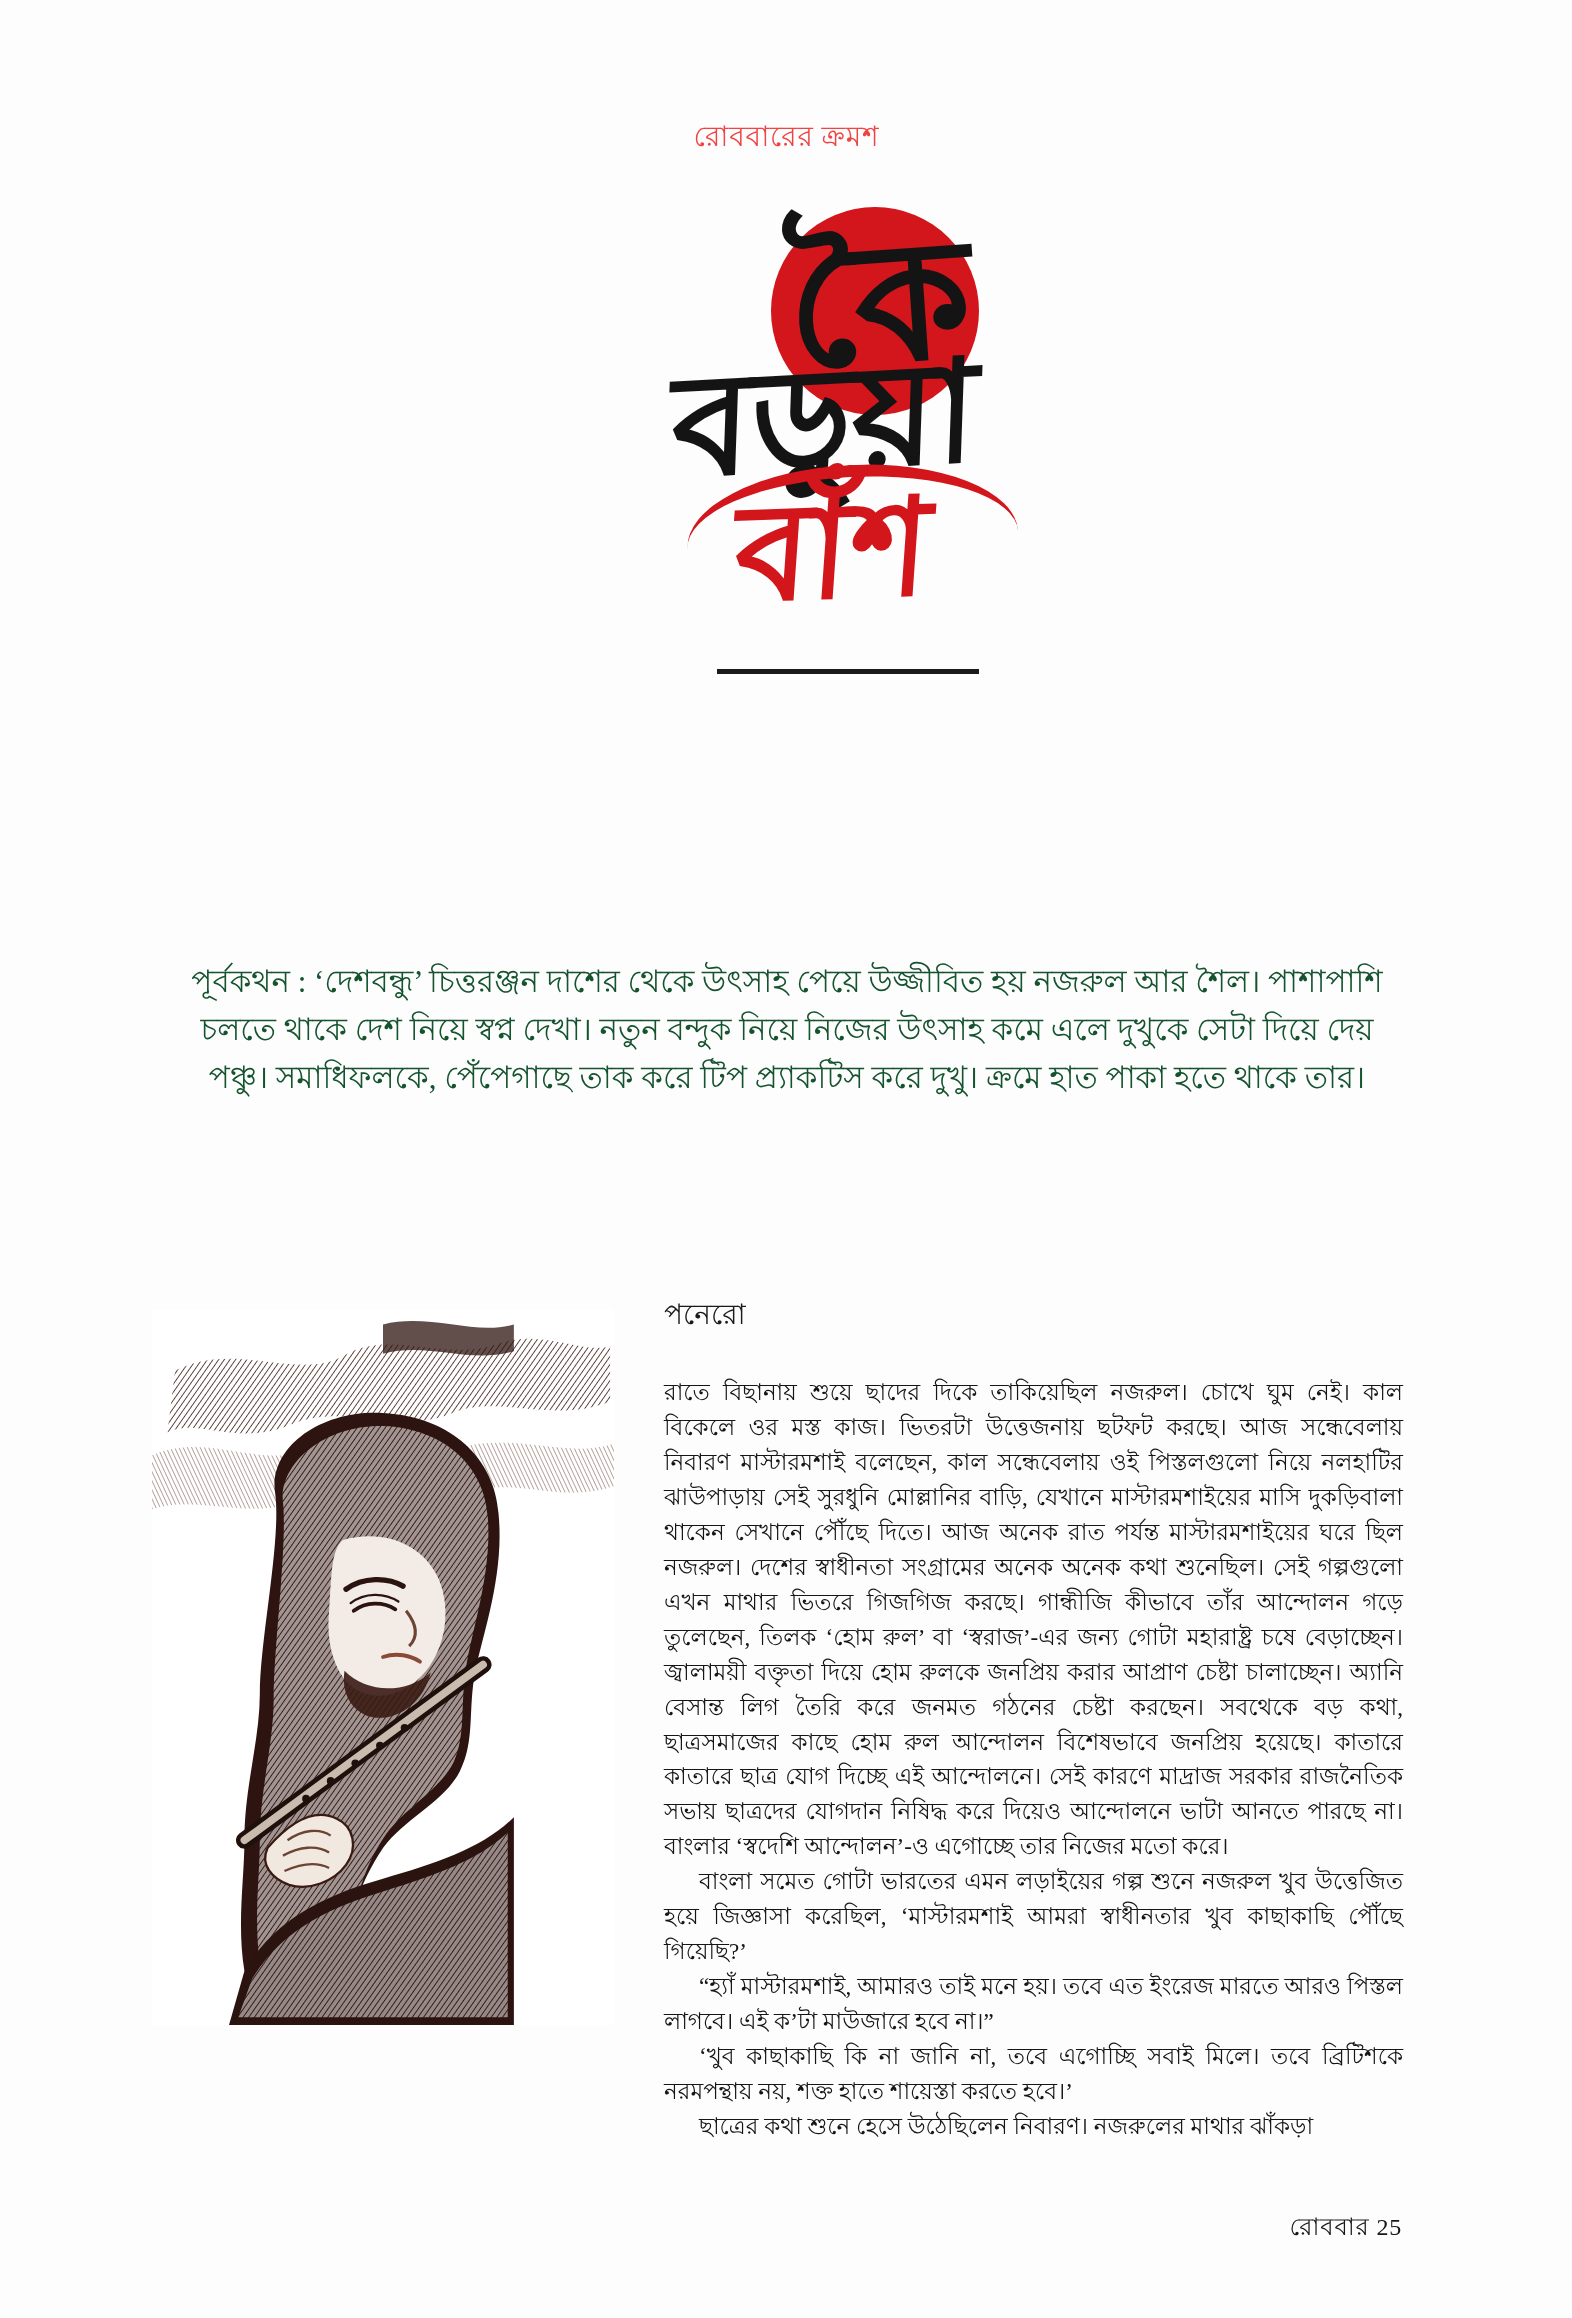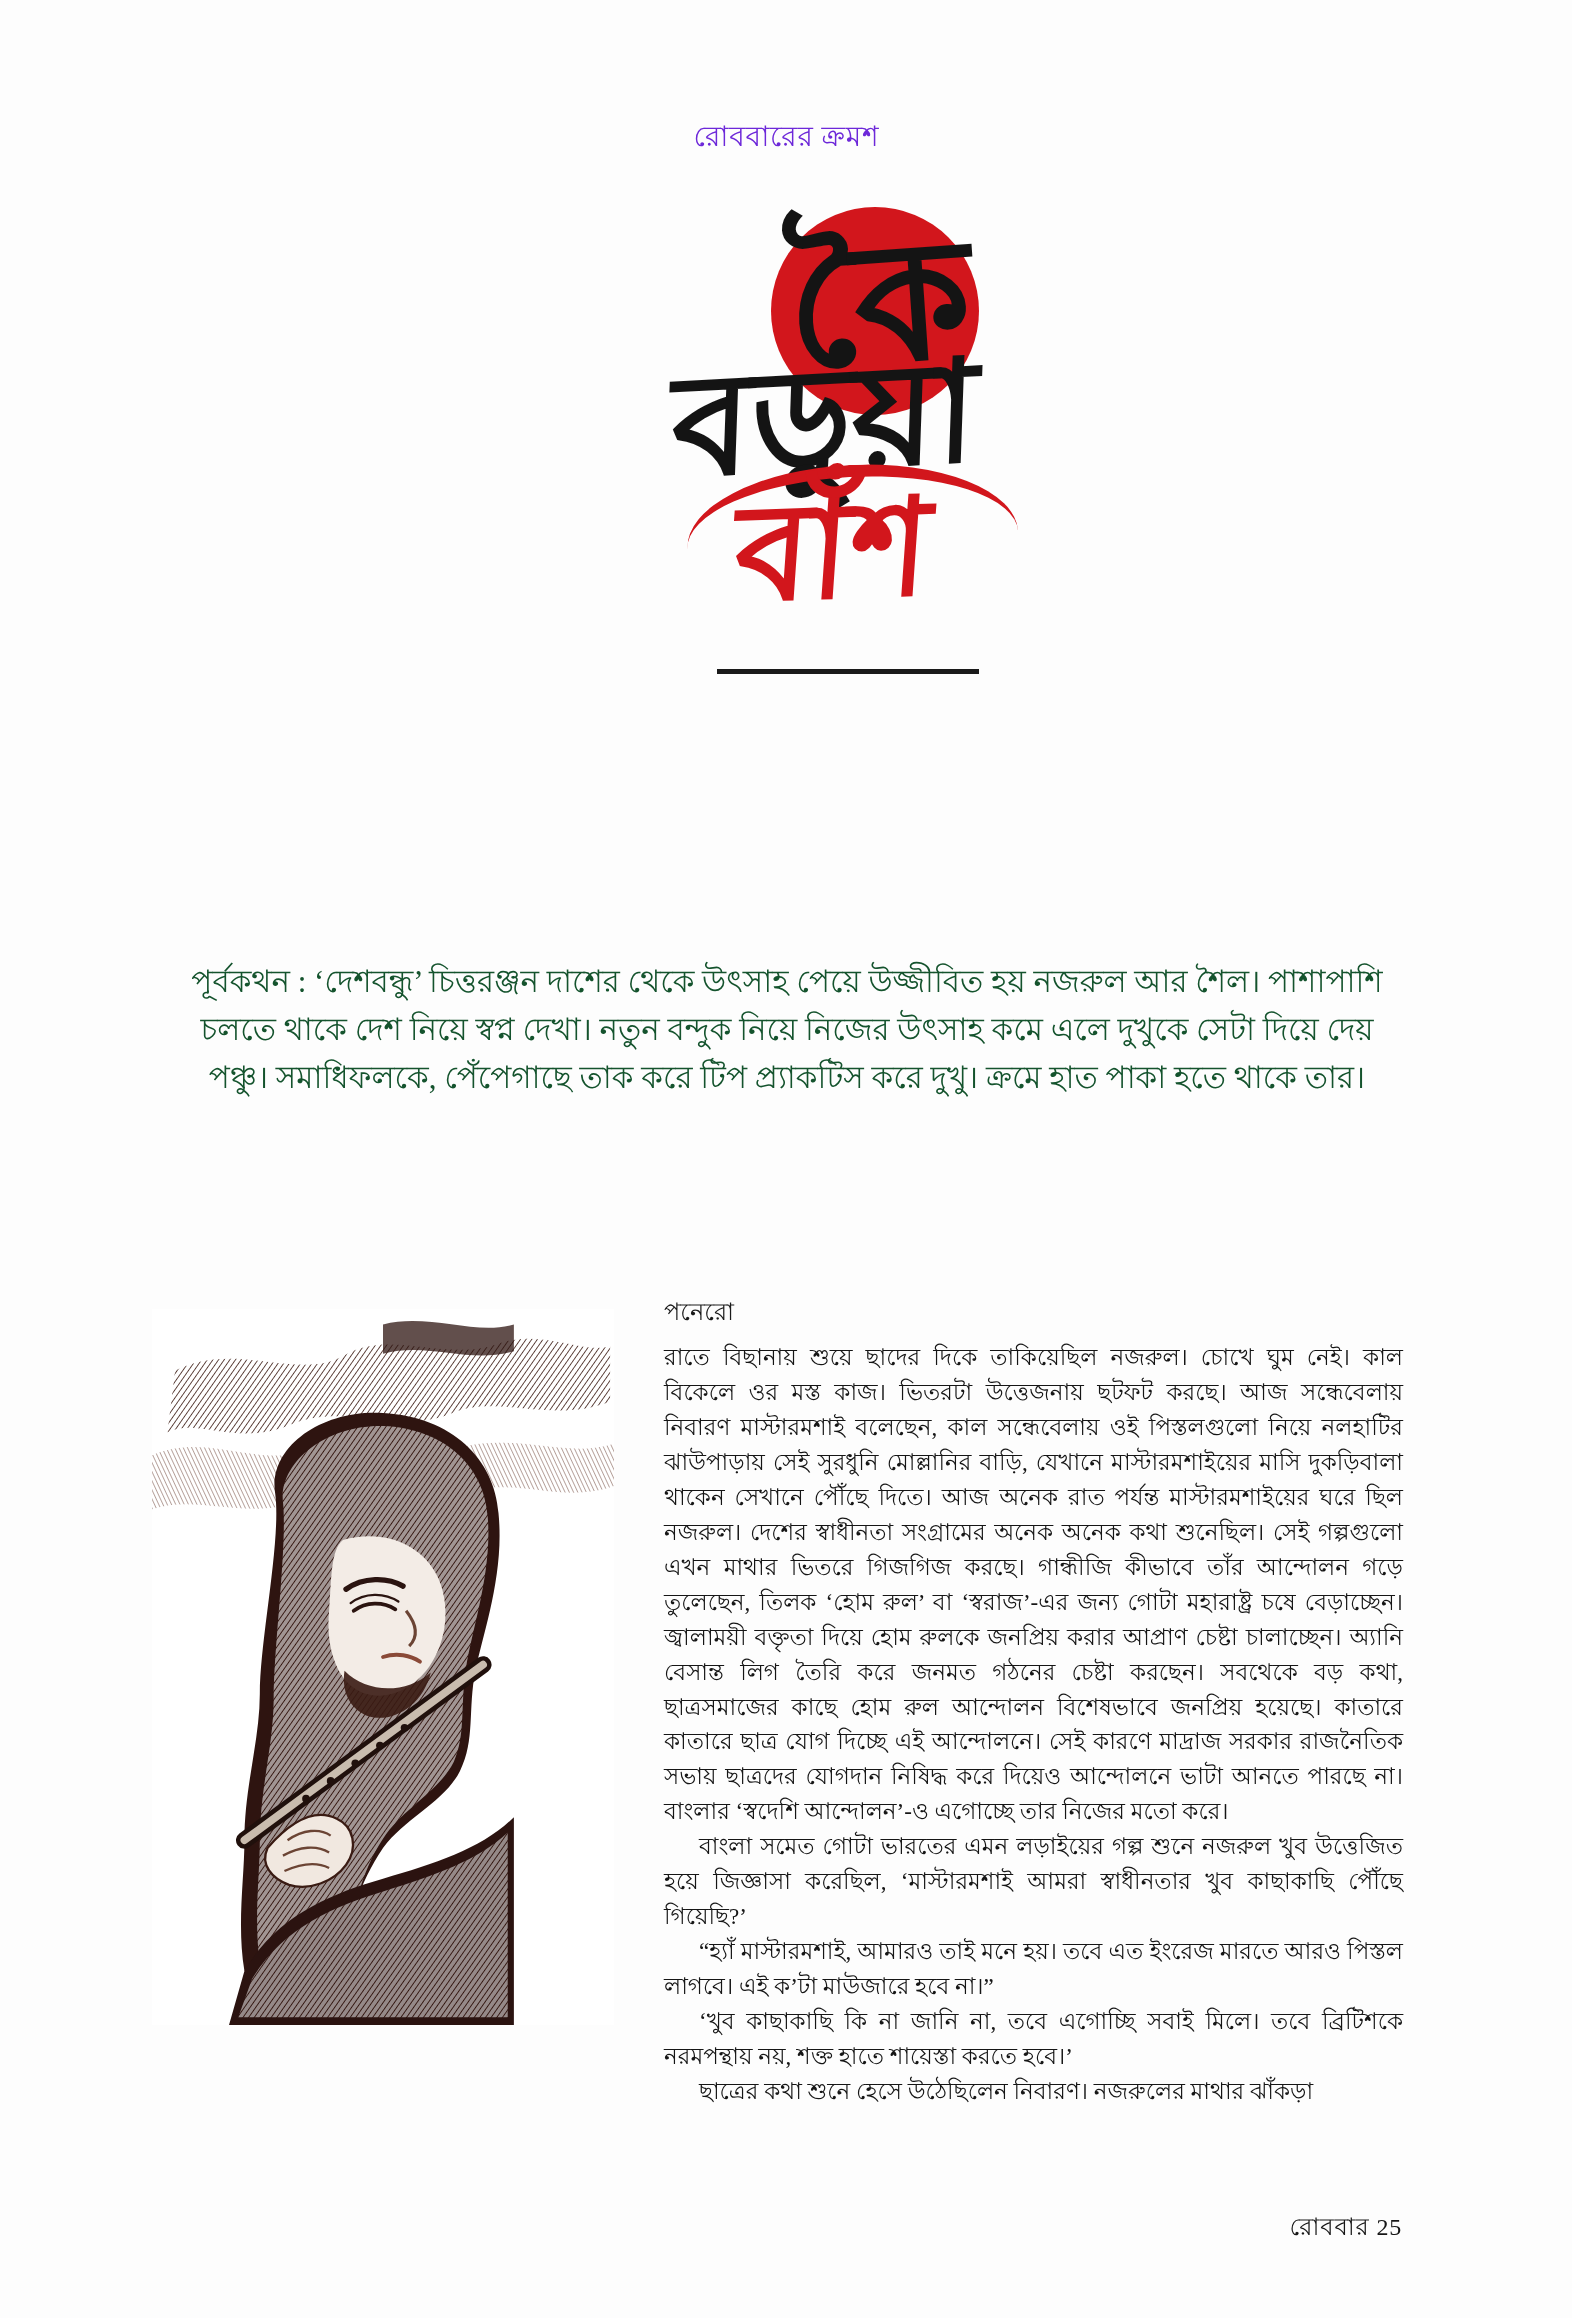--- a/index.html
+++ b/index.html
@@ -26,21 +26,21 @@
   
   .masthead {
     position: absolute;
     top: 115px;
     left: 0;
     width: 100%;
     text-align: center;
   }
   .kicker {
     font-size: 28px;
-    color: #6d28d9;
+    color: #ef4444;
     letter-spacing: 0.8px;
     font-family: "Liberation Serif", serif;
   }
 
   .logo-wrap {
     position: relative;
     width: 585px;
     height: 616px;
     margin: 14px auto 0;
   }
@@ -144,23 +144,23 @@
   }
   .illo svg { display: block; }
 
   .column {
     position: absolute;
     left: 664px;
     top: 1293px;
     width: 739px;
   }
   .sec-label {
-    font-size: 24px;
+    font-size: 28px;
     color: #1a1a1a;
-    margin-bottom: 8px;
+    margin-bottom: 36px;
     font-family: Liberation Mono, monospace;
   }
   .column p {
     margin: 0;
     font-size: 23px;
     line-height: 1.52;
     text-align: justify;
     color: #151515;
     text-indent: 0;
   }

